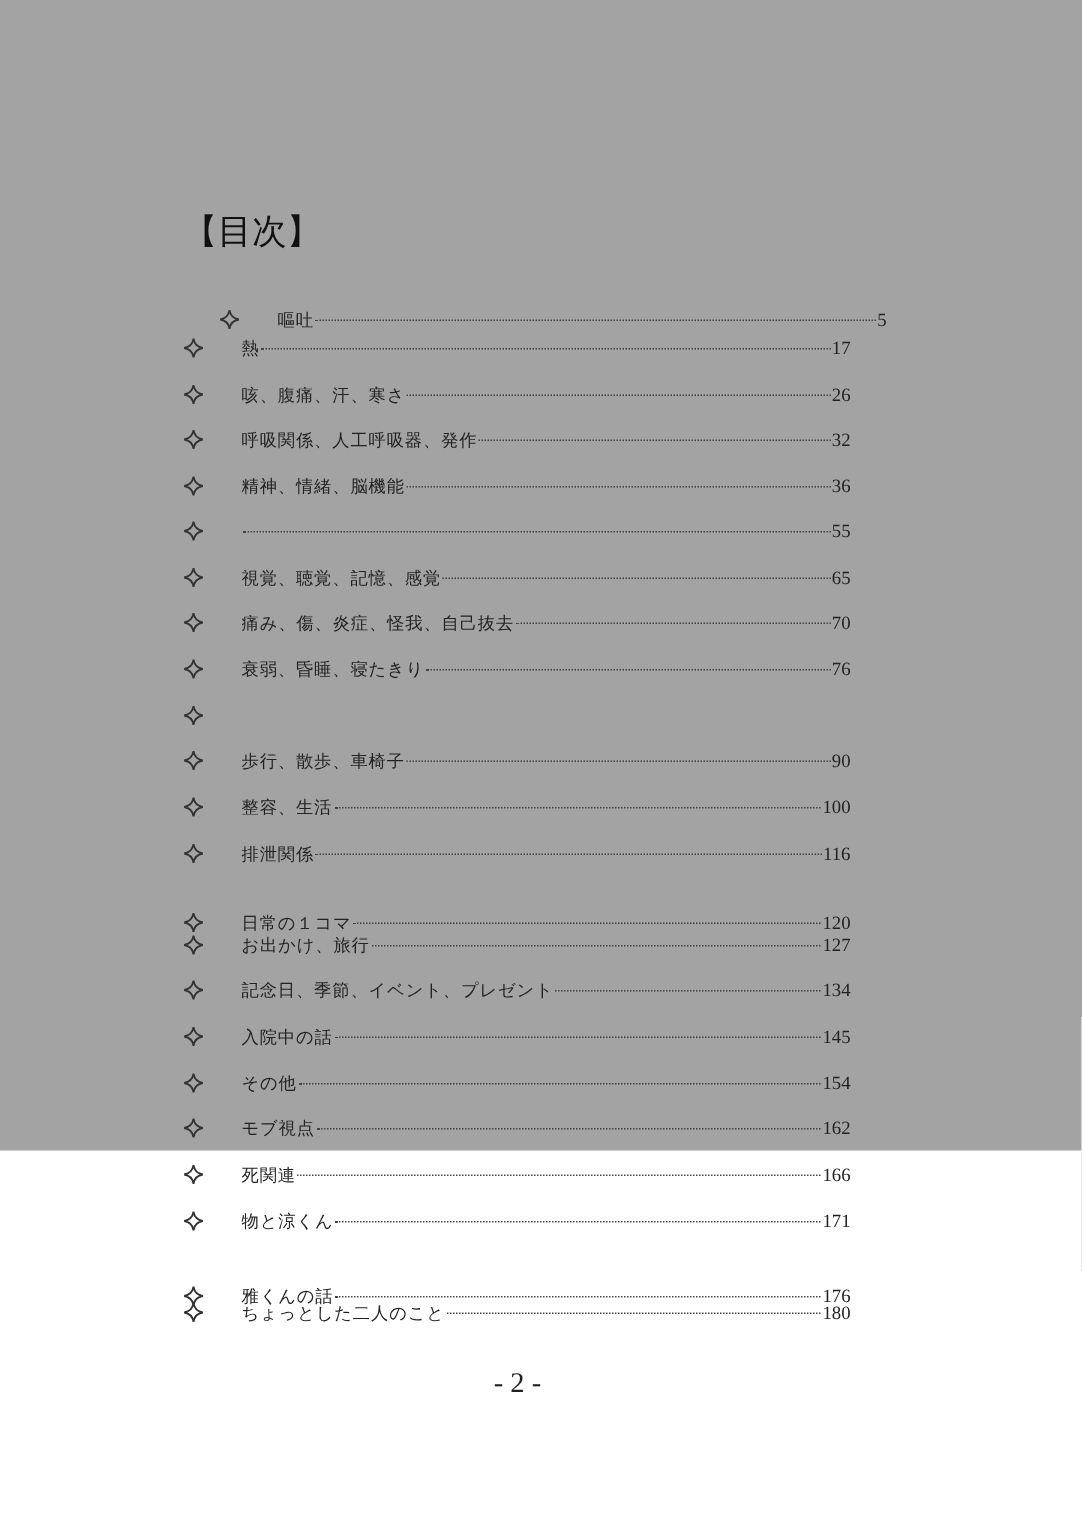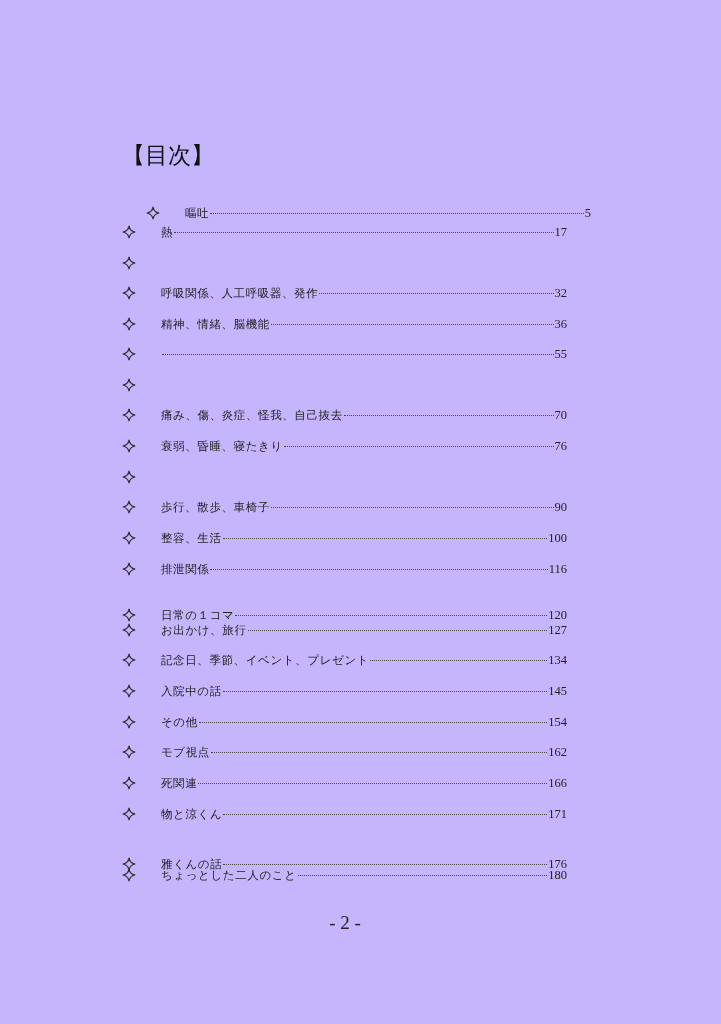--- a/index.html
+++ b/index.html
@@ -12,22 +12,22 @@
       height: 1024px;
       position: relative;
       overflow: hidden;
       font-family: "DejaVu Serif", "Liberation Serif", serif;
       color: #1a1a1a;
     }
     .page {
       position: absolute;
       left: 0; top: 0;
       width: 721px;
-      height: 1024px;
-      background: #c4b5fd;
+      height: 767px;
+      background: #a3a3a3;
     }
     .toc-title {
       position: absolute;
       left: 122px;
       top: 140px;
       font-size: 23px;
       line-height: 30px;
       letter-spacing: 0px;
       color: #111;
       white-space: nowrap;
@@ -132,20 +132,25 @@
       <span class="leader"></span>
       <span class="entry-page">17</span>
     </span>
   </li>
       <li class="toc-row" style="top: 62px;">
     <span class="bullet">
       <svg width="14" height="14" viewBox="0 0 14 14">
         <path d="M7 0.8 C7.6 4.6 9.4 6.4 13.2 7 C9.4 7.6 7.6 9.4 7 13.2 C6.4 9.4 4.6 7.6 0.8 7 C4.6 6.4 6.4 4.6 7 0.8 Z" fill="none" stroke="#333" stroke-width="1.2"></path>
       </svg>
     </span>
+    <span class="entry">
+      <span class="entry-label">咳、腹痛、汗、寒さ</span>
+      <span class="leader"></span>
+      <span class="entry-page">26</span>
+    </span>
   </li>
       <li class="toc-row" style="top: 92px;">
     <span class="bullet">
       <svg width="14" height="14" viewBox="0 0 14 14">
         <path d="M7 0.8 C7.6 4.6 9.4 6.4 13.2 7 C9.4 7.6 7.6 9.4 7 13.2 C6.4 9.4 4.6 7.6 0.8 7 C4.6 6.4 6.4 4.6 7 0.8 Z" fill="none" stroke="#333" stroke-width="1.2"></path>
       </svg>
     </span>
     <span class="entry">
       <span class="entry-label">呼吸関係、人工呼吸器、発作</span>
       <span class="leader"></span>
@@ -173,20 +178,25 @@
     <span class="entry">
       <span class="leader"></span>
       <span class="entry-page">55</span>
     </span>
   </li>
       <li class="toc-row" style="top: 184px;">
     <span class="bullet">
       <svg width="14" height="14" viewBox="0 0 14 14">
         <path d="M7 0.8 C7.6 4.6 9.4 6.4 13.2 7 C9.4 7.6 7.6 9.4 7 13.2 C6.4 9.4 4.6 7.6 0.8 7 C4.6 6.4 6.4 4.6 7 0.8 Z" fill="none" stroke="#333" stroke-width="1.2"></path>
       </svg>
+    </span>
+    <span class="entry">
+      <span class="entry-label">視覚、聴覚、記憶、感覚</span>
+      <span class="leader"></span>
+      <span class="entry-page">65</span>
     </span>
   </li>
       <li class="toc-row" style="top: 214px;">
     <span class="bullet">
       <svg width="14" height="14" viewBox="0 0 14 14">
         <path d="M7 0.8 C7.6 4.6 9.4 6.4 13.2 7 C9.4 7.6 7.6 9.4 7 13.2 C6.4 9.4 4.6 7.6 0.8 7 C4.6 6.4 6.4 4.6 7 0.8 Z" fill="none" stroke="#333" stroke-width="1.2"></path>
       </svg>
     </span>
     <span class="entry">
       <span class="entry-label">痛み、傷、炎症、怪我、自己抜去</span>

